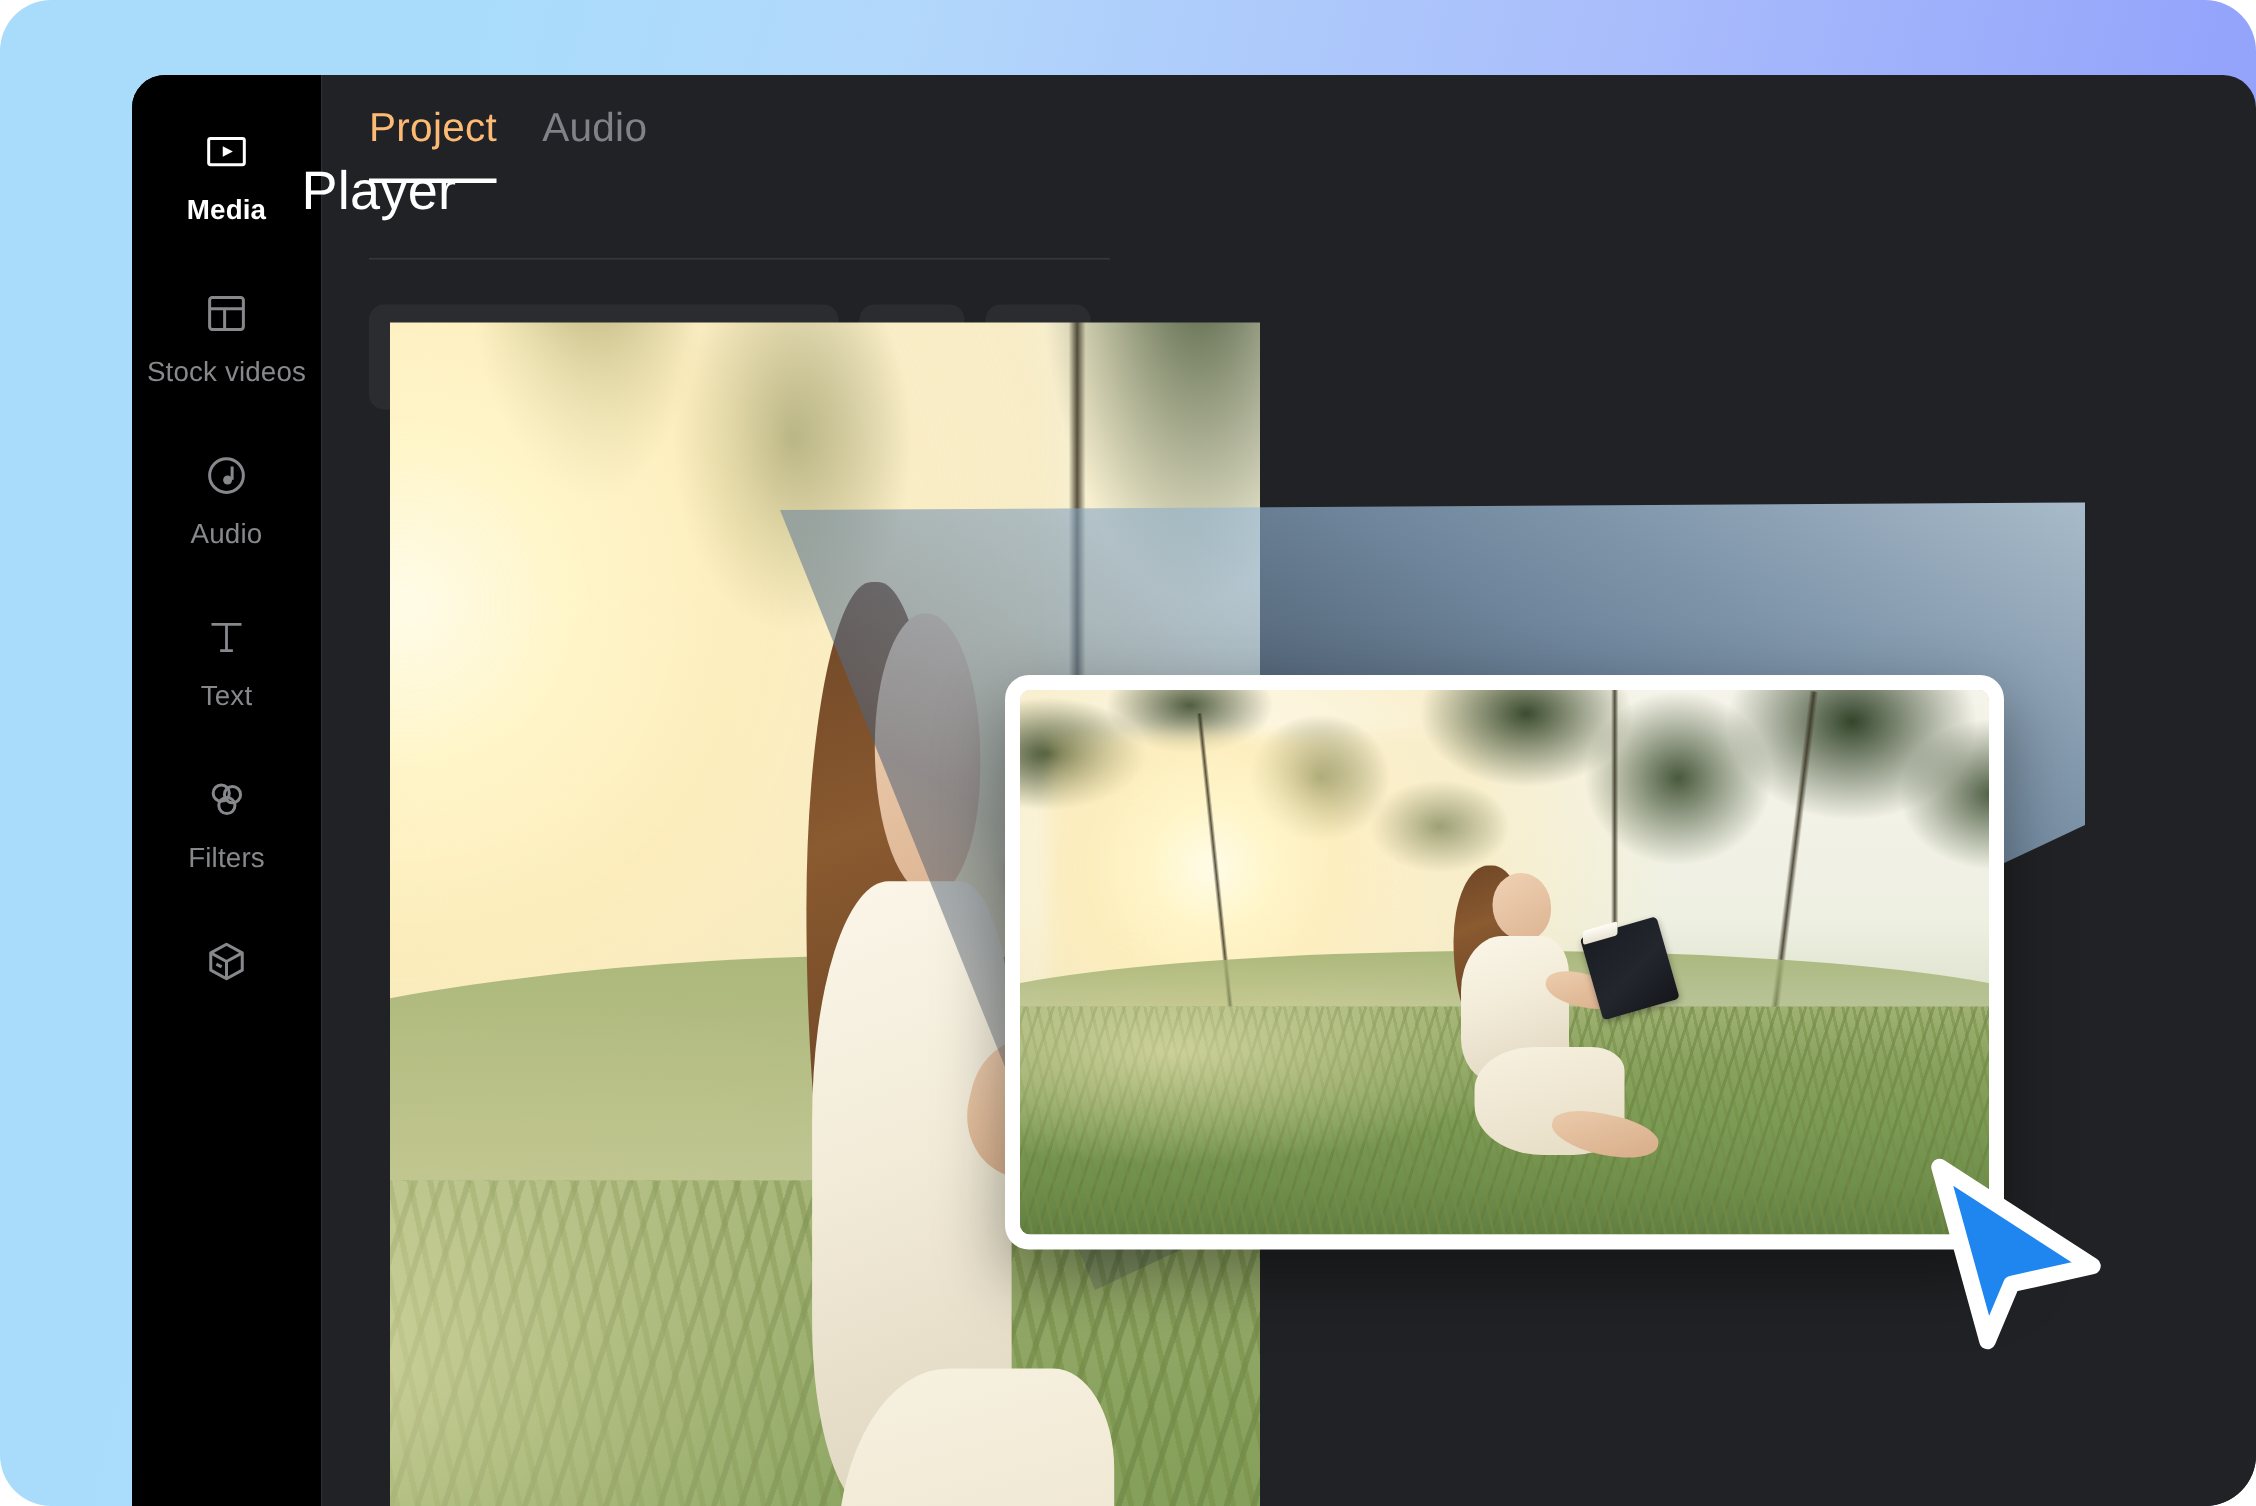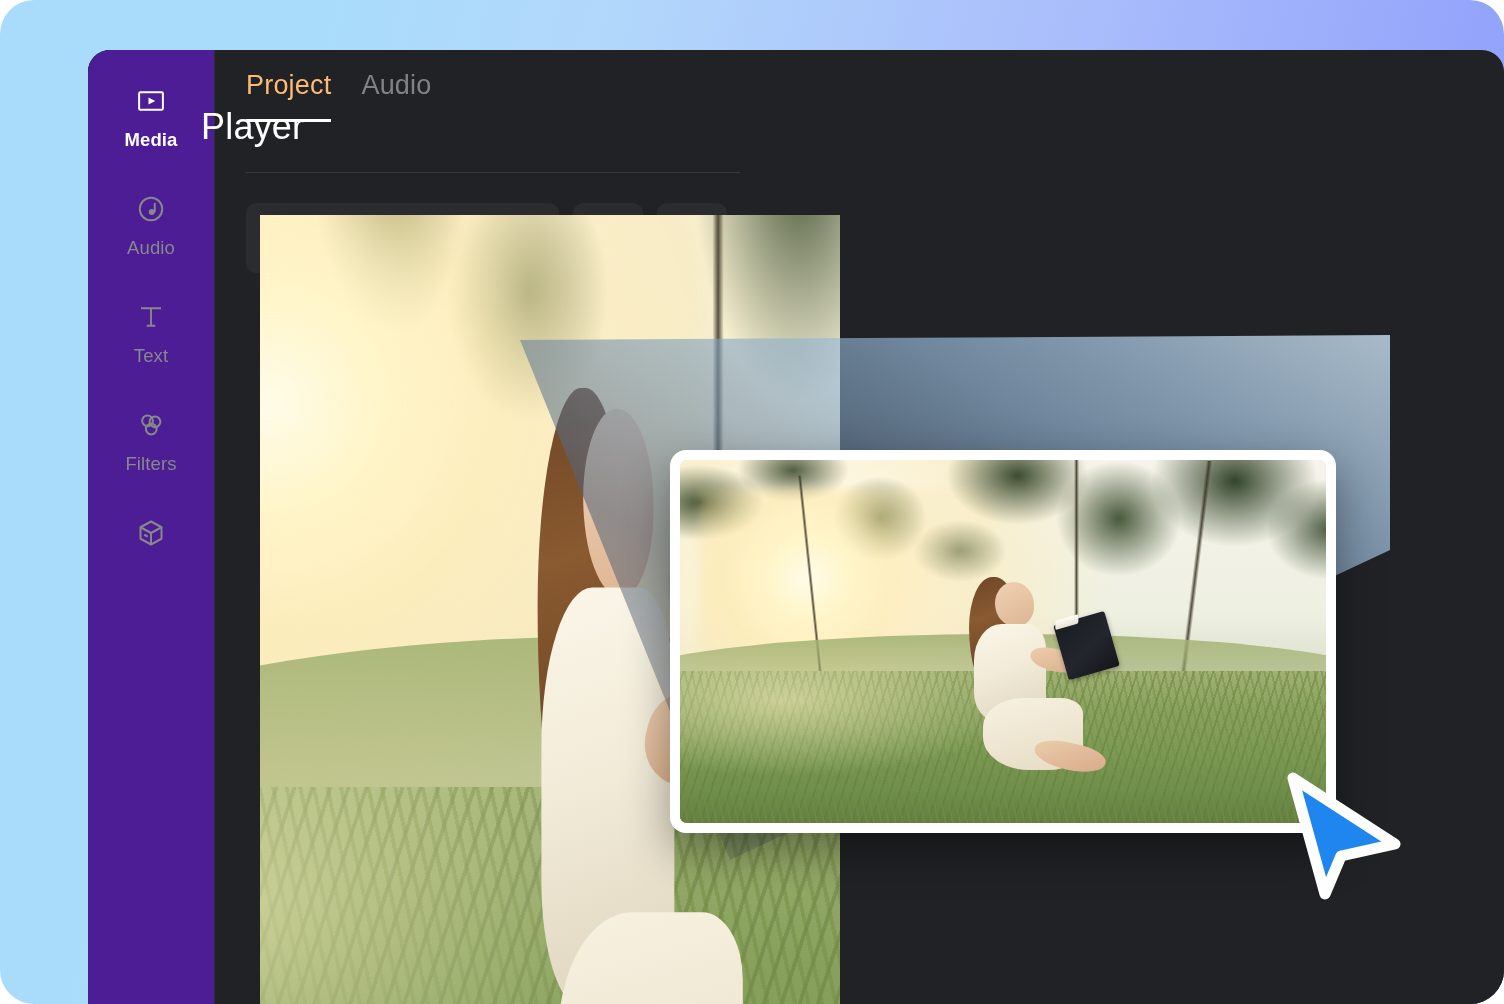--- a/index.html
+++ b/index.html
@@ -47,21 +47,21 @@
     left: 664px; top: 65px;
     width: 752px; height: 889px;
     background: #212225;
   }
 
   
   #sidebar {
     position: absolute;
     left: 0; top: 0;
     width: 127px; height: 954px;
-    background: #4c1d95;
+    background: #000000;
     border-right: 1px solid #2e2f33;
     border-radius: 22px 0 0 0;
     padding-top: 36px;
   }
   .rail-item {
     width: 100%;
     height: 108px;
     display: flex;
     flex-direction: column;
     align-items: center;
@@ -307,20 +307,29 @@
       <div class="rail-item active">
         <span class="rail-icon">
           <svg viewBox="0 0 24 24" fill="none" stroke="currentColor" stroke-width="1.6">
             <rect x="2.5" y="5" width="19" height="14" rx="1"></rect>
             <path d="M10 9.2 L15.4 12 L10 14.8 Z" fill="currentColor" stroke="none"></path>
           </svg>
         </span>
         <span class="rail-label">Media</span>
       </div>
 
+      <div class="rail-item">
+        <span class="rail-icon">
+          <svg viewBox="0 0 24 24" fill="none" stroke="currentColor" stroke-width="1.6">
+            <rect x="3" y="3.5" width="18" height="17" rx="1.4"></rect>
+            <path d="M3 9.5h18M11 9.5v11"></path>
+          </svg>
+        </span>
+        <span class="rail-label">Stock videos</span>
+      </div>
 
       <div class="rail-item">
         <span class="rail-icon">
           <svg viewBox="0 0 24 24" fill="none" stroke="currentColor" stroke-width="1.6">
             <circle cx="12" cy="12" r="9"></circle>
             <path d="M15 7.2v7.1"></path>
             <circle cx="12.6" cy="14.4" r="2.4" fill="currentColor" stroke="none"></circle>
           </svg>
         </span>
         <span class="rail-label">Audio</span>

